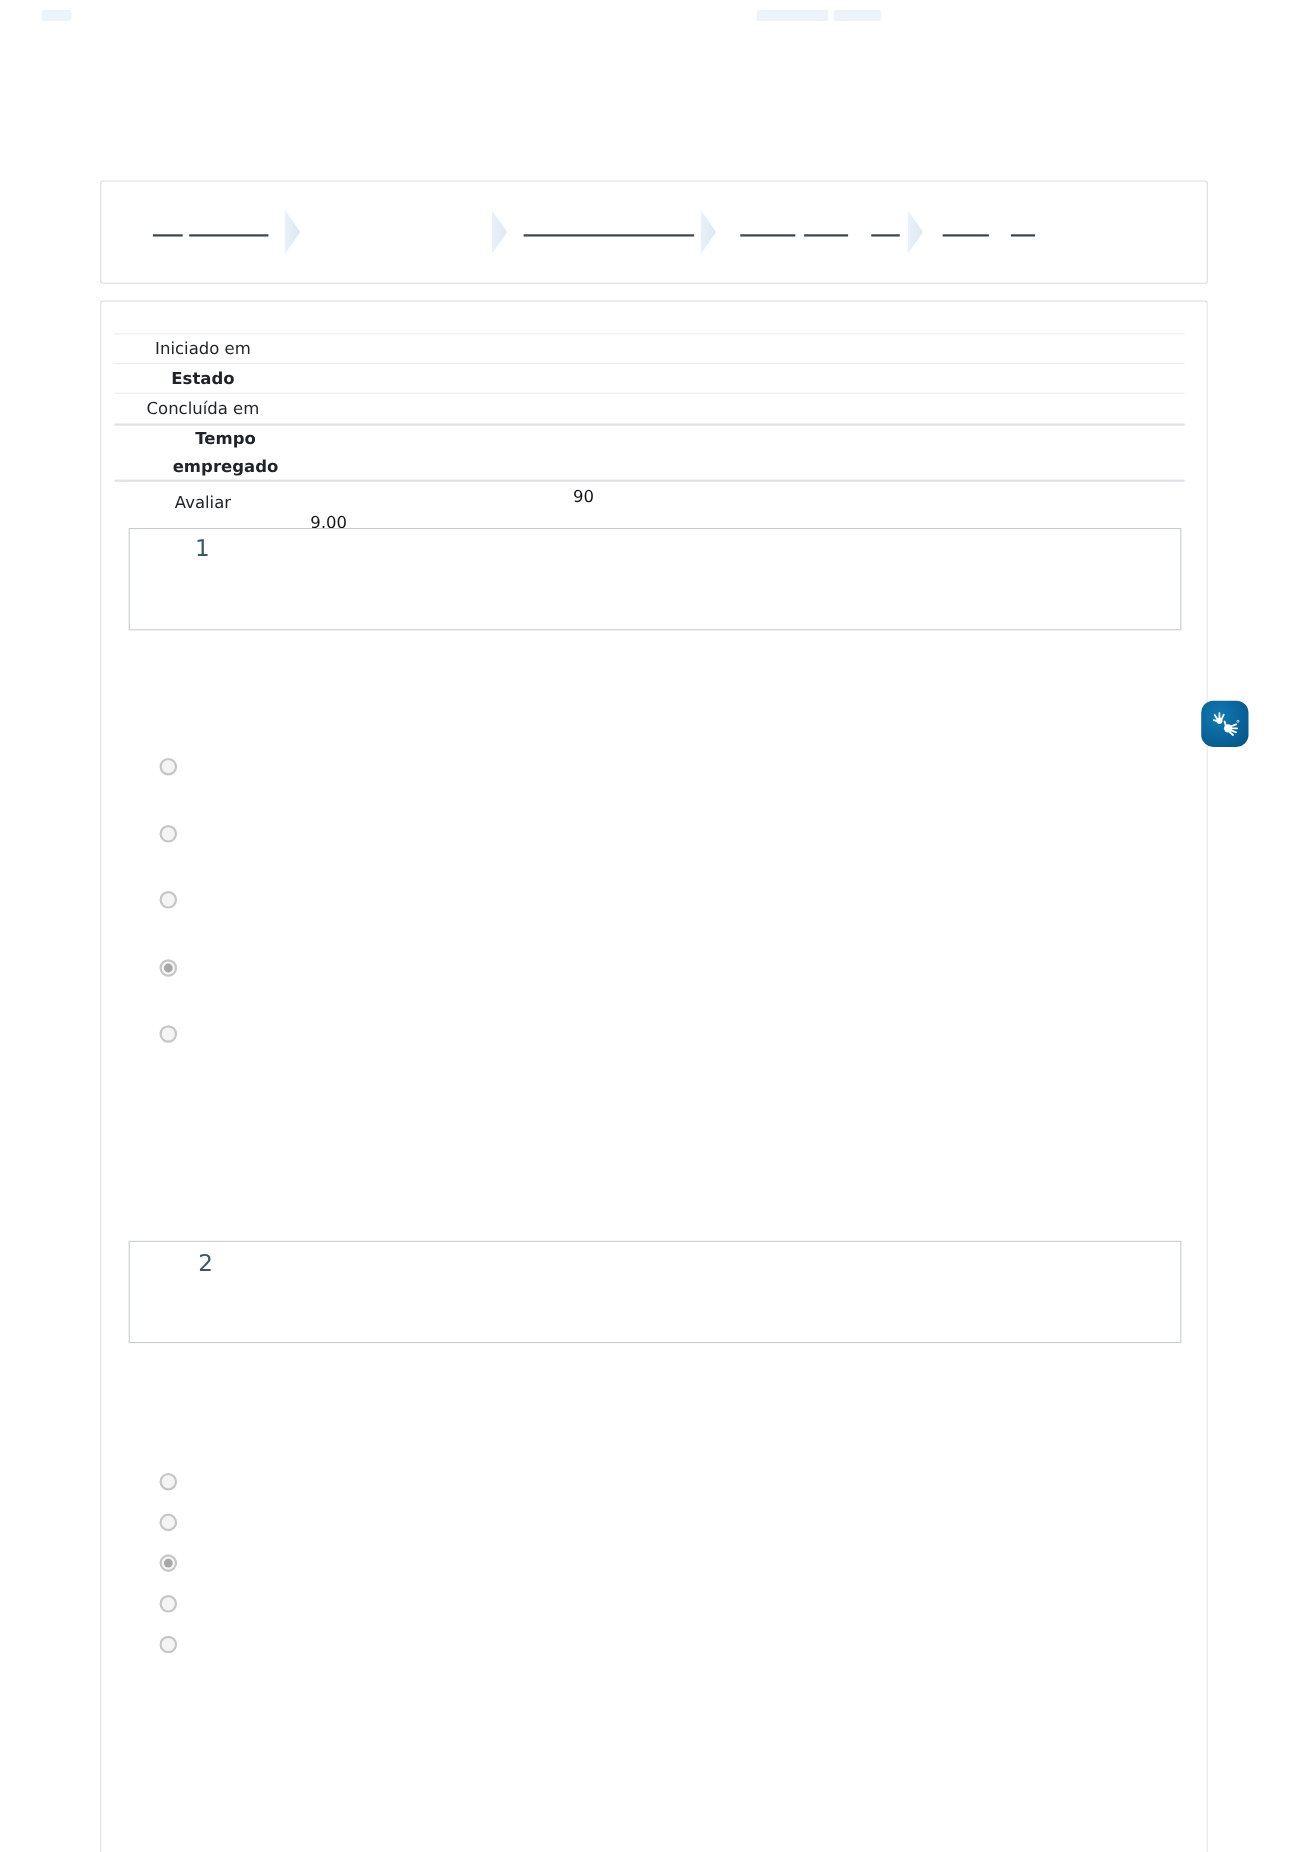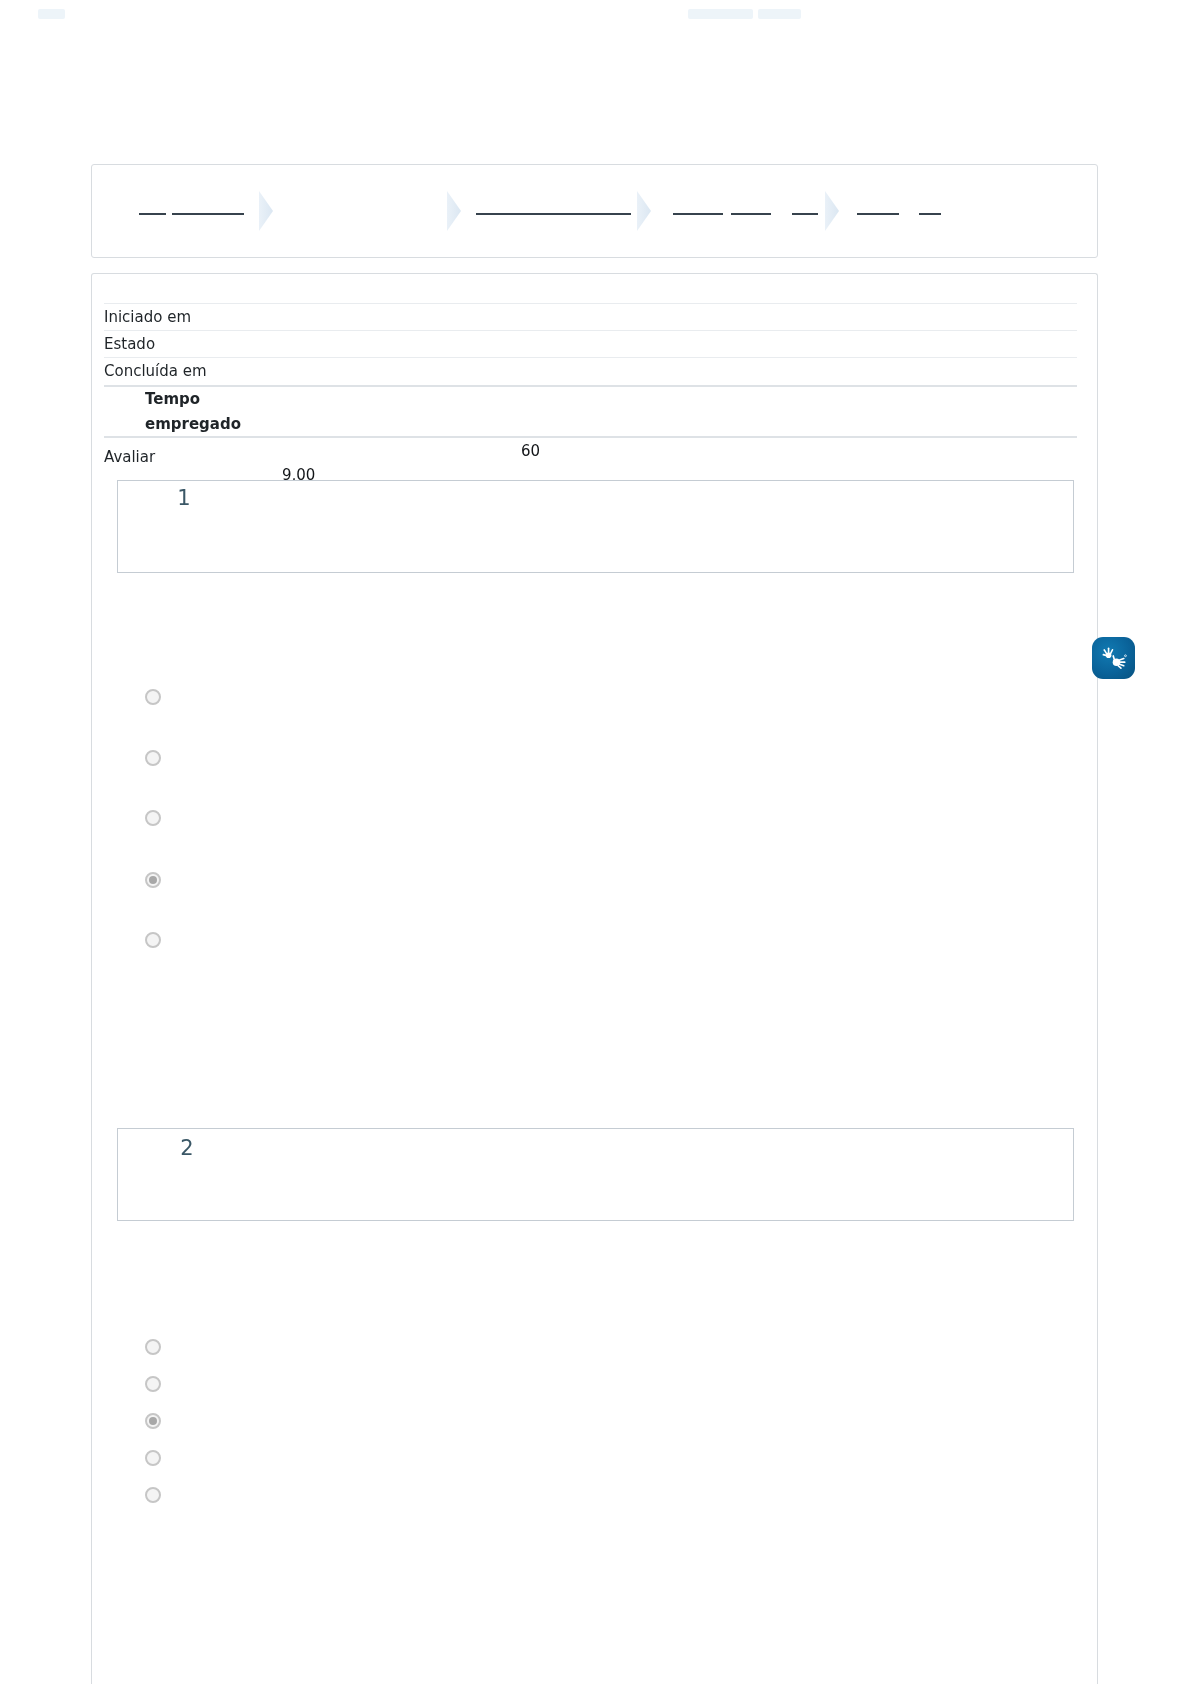--- a/index.html
+++ b/index.html
@@ -30,21 +30,21 @@
 
   
   .rbar{position:absolute;top:213px;height:2px;background:var(--redaction_bar);}
   .chev{position:absolute;top:191px;width:14px;height:40px;
         background:linear-gradient(90deg,#eaf1f8,var(--chevron));
         clip-path:polygon(0 0,100% 50%,0 100%);}
 
   
   .sep{position:absolute;left:104px;width:973px;height:1px;background:var(--separator_light);}
   .sep.dark{height:2px;background:var(--separator_dark);}
-  .slabel{position:absolute;left:104px;width:161px;text-align:left;
+  .slabel{position:absolute;left:104px;width:161px;text-align:center;
           font-size:15px;line-height:19px;color:var(--label_text);}
   .slabel.two{left:145px;width:120px;line-height:25px;}
   .sval{position:absolute;font-size:15px;line-height:19px;color:var(--value_text);}
 
   
   .qbox{position:absolute;left:117px;width:957px;height:93px;background:#fff;
         border:1px solid #c5ccd3;box-sizing:border-box;}
   .qnum{position:absolute;width:24px;text-align:center;font-size:21px;font-weight:500;
         color:var(--question_number);}
 
@@ -88,27 +88,27 @@
   <div class="card main-card"></div>
 
   <div>
     <div class="sep" style="top:303px;"></div>
     <div class="sep" style="top:330px;"></div>
     <div class="sep" style="top:357px;"></div>
     <div class="sep dark" style="top:385px;"></div>
     <div class="sep dark" style="top:436px;"></div>
 
     <div class="slabel" style="top:308px;">Iniciado em</div>
-    <div class="slabel" style="top:335px;">Estado</div>
+    <div class="slabel" style="top:335px;font-weight:bold;">Estado</div>
     <div class="slabel" style="top:362px;">Concluída em</div>
     <div class="slabel two" style="top:387px;font-weight:bold;">Tempo empregado</div>
     <div class="slabel" style="top:448px;">Avaliar</div>
 
     <div class="sval" style="left:282px;top:466px;">9,00</div>
-    <div class="sval" style="left:521px;top:442px;">60</div>
+    <div class="sval" style="left:521px;top:442px;">90</div>
   </div>
 
   <div class="qbox" style="top:480px;"></div>
   <div class="qnum" style="left:172px;top:486px;">1</div>
   <div>
     <div class="radio" style="top:689px;"></div>
     <div class="radio" style="top:750px;"></div>
     <div class="radio" style="top:810px;"></div>
     <div class="radio selected" style="top:872px;"></div>
     <div class="radio" style="top:932px;"></div>

